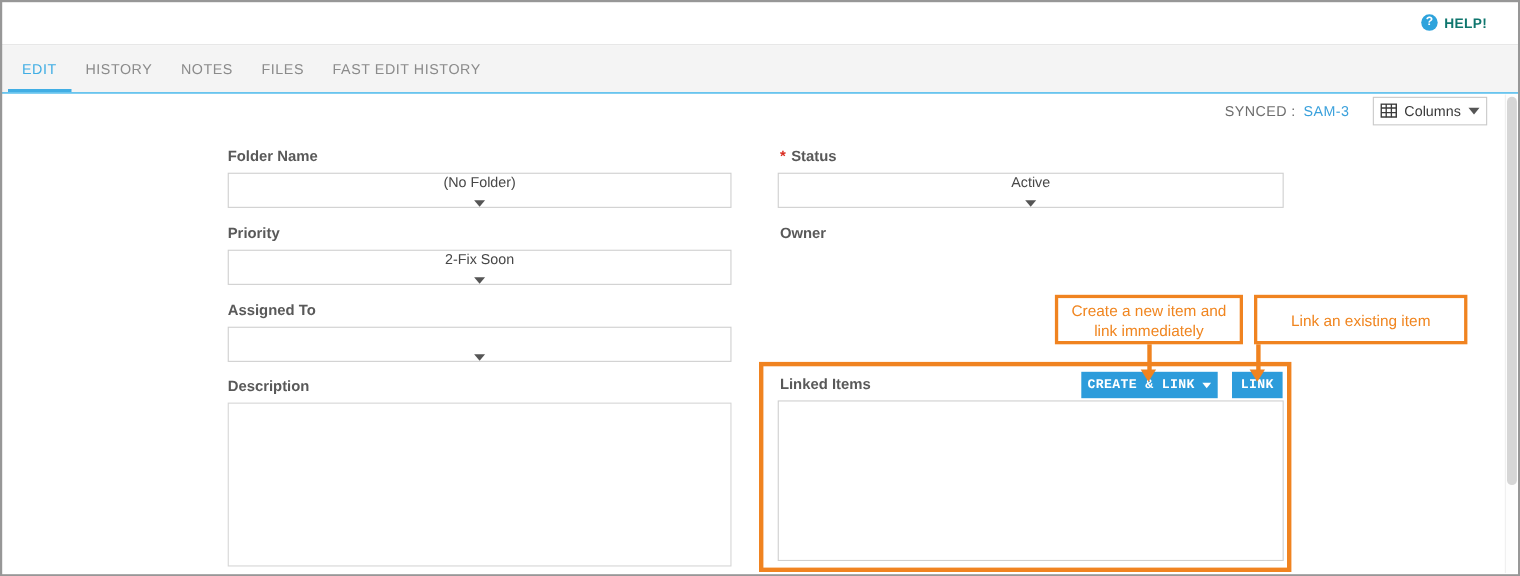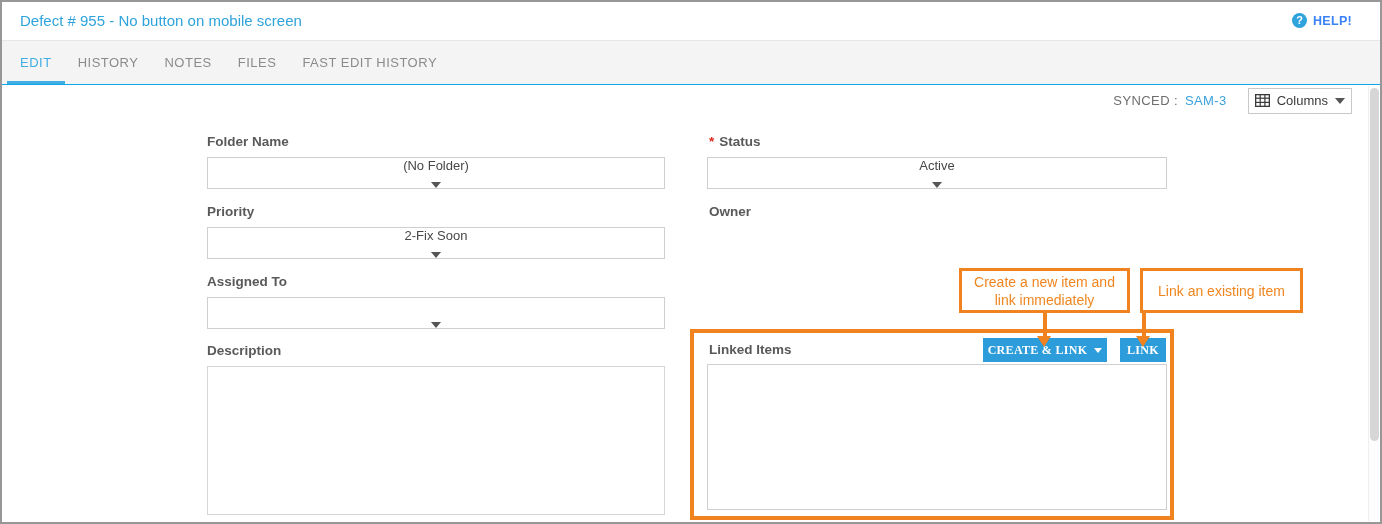--- a/index.html
+++ b/index.html
@@ -26,21 +26,21 @@
   }
   .help {
     position:absolute; right:30px; top:0; height:41px;
     display:flex; align-items:center; gap:6px; cursor:pointer;
   }
   .help-q {
     width:15px; height:15px; border-radius:50%;
     background:#2ea3dc; color:#ffffff;
     font-size:11px; font-weight:bold; line-height:15px; text-align:center;
   }
-  .help-label { font-size:12.5px; font-weight:bold; color:#3b82f6; letter-spacing:0.3px; }
+  .help-label { font-size:12.5px; font-weight:bold; color:#0f766e; letter-spacing:0.3px; }
 
   
   .tabbar {
     position:absolute; top:41px; left:0; right:0; height:44px;
     background:#f4f4f4; border-bottom:1px solid #0ea5e9;
     display:flex; padding-left:7px;
   }
   .tab {
     padding:0 13px; line-height:43px; font-size:13px; letter-spacing:0.5px;
     color:#8b8b8b; cursor:pointer; white-space:nowrap;
@@ -85,41 +85,41 @@
     border:1px solid #d6d6d6; resize:none; outline:none;
     font-family:"Liberation Sans", sans-serif; font-size:13px; color:#474747;
     padding:8px 12px; background:#fff;
   }
   .linked-box {
     position:absolute; left:707px; top:364px; width:460px; height:146px;
     border:1px solid #cfcfcf; background:#ffffff;
   }
   .btn {
     position:absolute; top:338px; height:24px; background:#2d9cdb; border:none;
-    color:#ffffff; font-family:Liberation Serif, serif;
+    color:#ffffff; font-family:Liberation Mono, monospace;
     font-size:12px; font-weight:bold; letter-spacing:0.3px;
     display:flex; align-items:center; justify-content:center; gap:7px;
     cursor:pointer; z-index:3;
   }
   .btn-create-link { left:983px; width:124px; }
   .btn-link { left:1120px; width:46px; }
 
   
   .hl-rect {
     position:absolute; left:690px; top:329px; width:484px; height:191px;
     border:4px solid #f08320; z-index:5; pointer-events:none;
   }
   .callout {
     position:absolute; top:268px; height:45px; background:#ffffff;
     border:3px solid #f08320; color:#f0851f; font-size:14px; line-height:18px;
     display:flex; align-items:center; justify-content:center; text-align:center;
     padding:2px 4px; z-index:6; pointer-events:none;
   }
   .callout-create { left:959px; width:171px; }
-  .callout-link { left:1140px; width:163px; }
+  .callout-link { left:1140px; width:194px; }
   .arrow-line {
     position:absolute; width:4px; height:24px; top:313px;
     background:#f08320; z-index:6; pointer-events:none;
   }
   .arrow-head {
     position:absolute; top:336px; width:0; height:0;
     border-left:7px solid transparent; border-right:7px solid transparent;
     border-top:11px solid #f08320; z-index:6; pointer-events:none;
   }
   .arrow1-line { left:1043px; } .arrow1-head { left:1037px; }
@@ -134,21 +134,20 @@
     position:absolute; top:2px; left:1px; width:9px; height:353px;
     background:#d6d6d6; border-radius:5px; cursor:pointer;
   }
 </style>
 </head>
 <body>
 
 <div class="window">
 
   <div class="titlebar">
-    <span class="page-title">Defect # 955 - No button on mobile screen</span>
     <div class="help">
       <span class="help-q">?</span>
       <span class="help-label">HELP!</span>
     </div>
   </div>
 
   <div class="tabbar">
     <div class="tab active">EDIT</div>
     <div class="tab">HISTORY</div>
     <div class="tab">NOTES</div>

